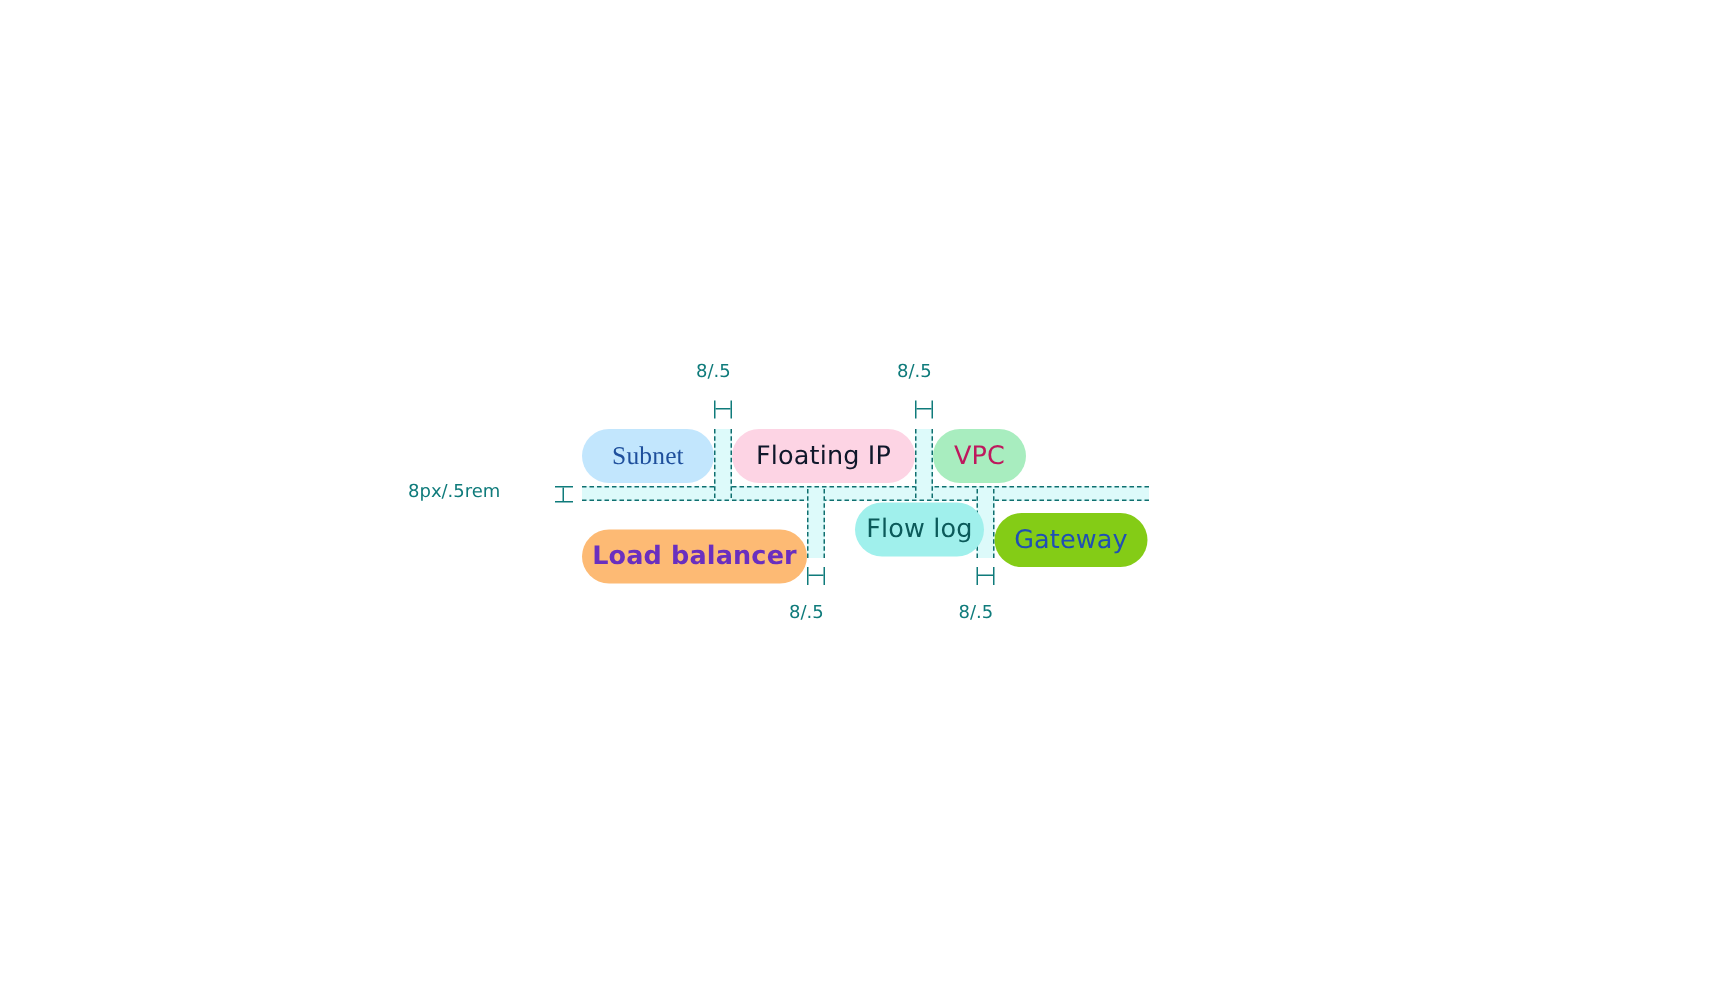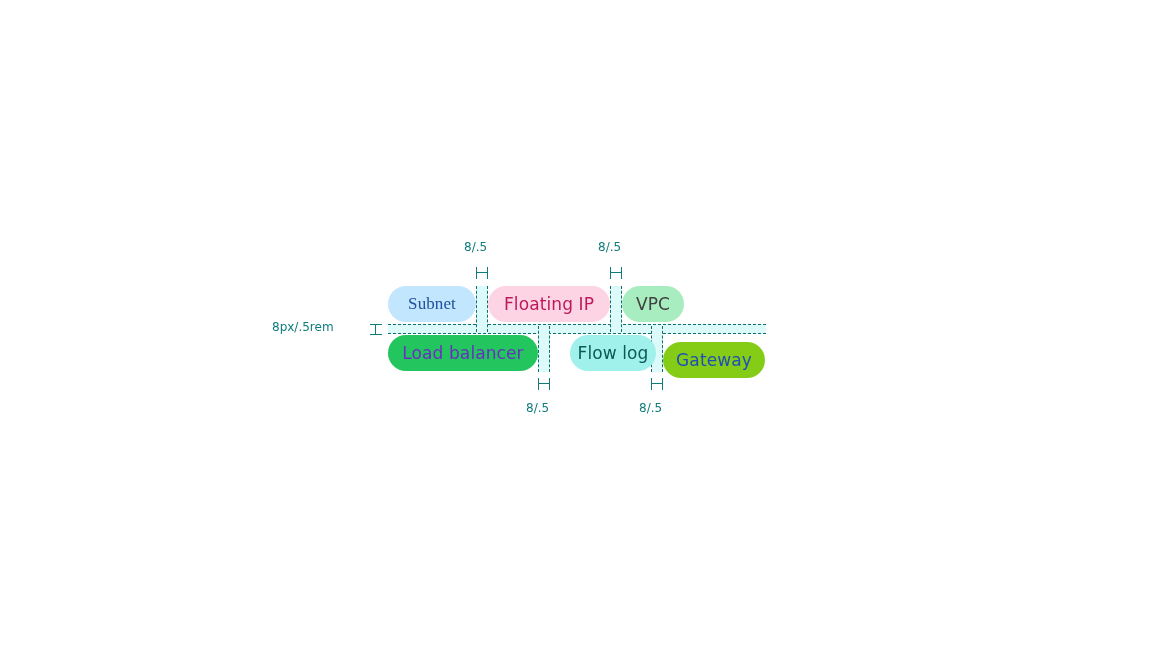--- a/index.html
+++ b/index.html
@@ -54,28 +54,28 @@
 
   <div class="band-h" style="left:388px; top:324px; width:378px; height:10px;"></div>
   <div class="band-v" style="left:476px; top:286px; width:12px; height:46px;"></div>
   <div class="band-v" style="left:610px; top:286px; width:12px; height:46px;"></div>
   <div class="band-v" style="left:538px; top:326px; width:12px; height:46px;"></div>
   <div class="band-v" style="left:651px; top:326px; width:12px; height:46px;"></div>
 
   <div class="tag" style="left:388px; top:286px; width:88px; background:#c2e6fd; color:#1e4f9c;font-family:Liberation Serif, serif;">
     <span>Subnet</span>
   </div>
-  <div class="tag" style="left:488px; top:286px; width:122px; background:#fdd4e4; color:#be185d;">
+  <div class="tag" style="left:488px; top:286px; width:122px; background:#fdd4e4; color:#0f172a;">
     <span>Floating IP</span>
   </div>
-  <div class="tag" style="left:622px; top:286px; width:62px; background:#a8edbf; color:#404040;">
+  <div class="tag" style="left:622px; top:286px; width:62px; background:#a8edbf; color:#be185d;">
     <span>VPC</span>
   </div>
 
-  <div class="tag" style="left:388px; top:335px; width:150px; background:#22c55e; color:#6a2fbf;">
+  <div class="tag" style="left:388px; top:353px; width:150px; background:#fdba74; color:#6a2fbf;font-weight:bold;">
     <span>Load balancer</span>
   </div>
   <div class="tag" style="left:570px; top:335px; width:86px; background:#a0f0ec; color:#0b5a5a;">
     <span>Flow log</span>
   </div>
   <div class="tag" style="left:663px; top:342px; width:102px; background:#84cc16; color:#1f4fb5;">
     <span>Gateway</span>
   </div>
 
   <div class="label" style="left:464px; top:240px;">8/.5</div>

